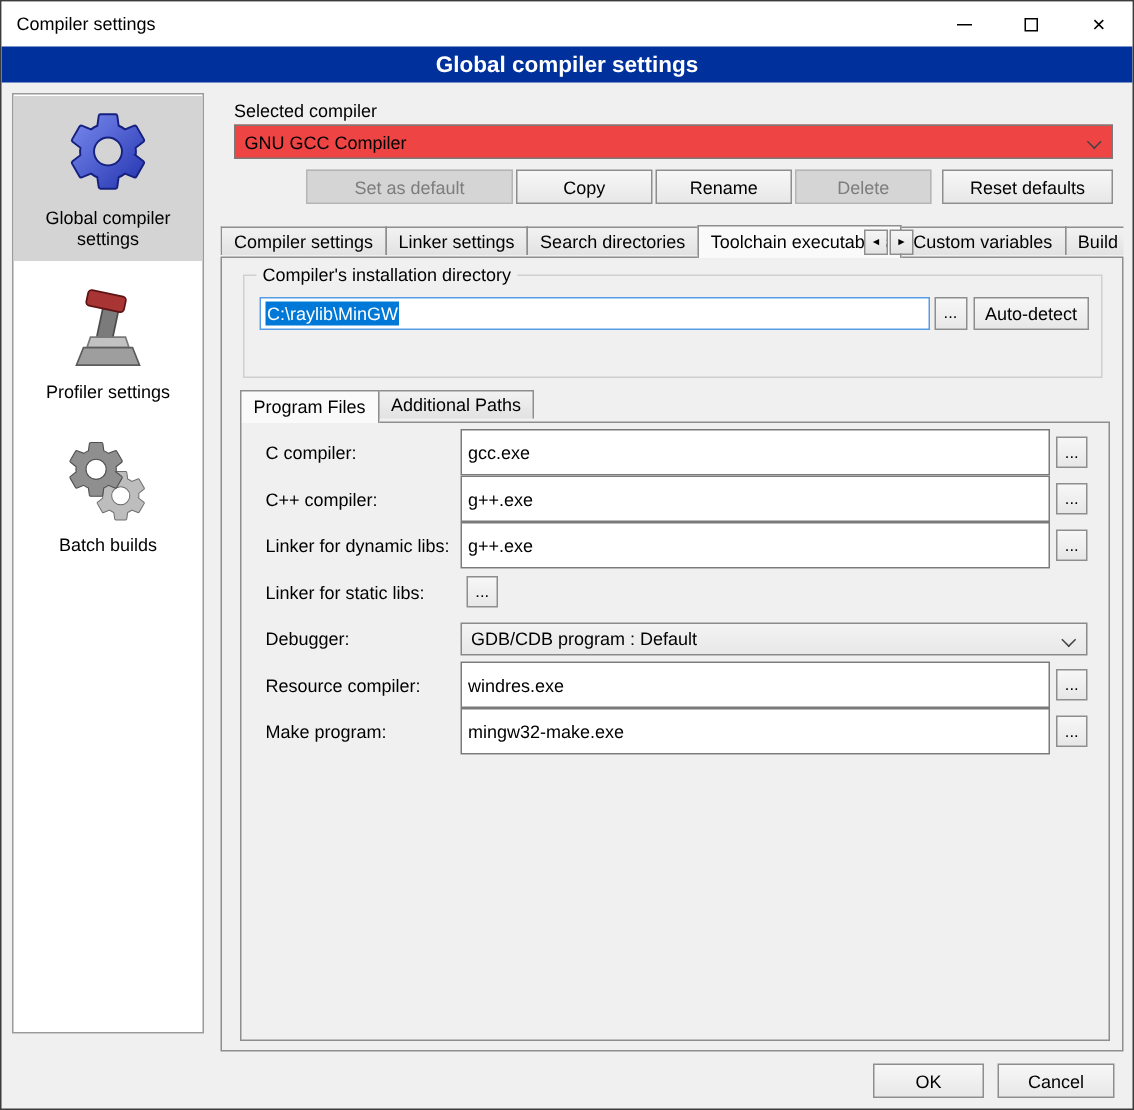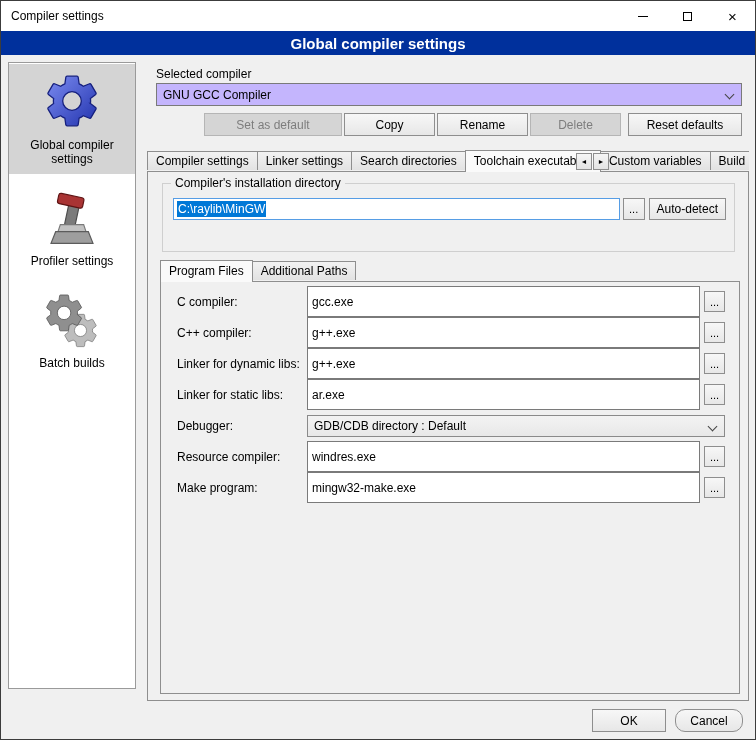--- a/index.html
+++ b/index.html
@@ -32,21 +32,21 @@
   .side-item.selected { background: #D4D4D4; }
   .side-icon { display: flex; align-items: center; justify-content: center; }
   .side-label { text-align: center; margin-top: 6px; line-height: 14px; width: 112px; }
 
   
   .btn { font-family: "Liberation Sans", sans-serif; font-size: 12px; height: 23px;
          background: linear-gradient(#F7F7F7, #E7E7E7); border: 1px solid #8E8E8E;
          display: inline-flex; align-items: center; justify-content: center; cursor: default; }
   .btn.disabled { background: #D5D5D5; border-color: #B5B5B5; color: #7d7d7d; }
 
-  .combo { background: #c4b5fd; border: 1px solid #7a7a7a; display: flex; align-items: center;
+  .combo { background: #ef4444; border: 1px solid #7a7a7a; display: flex; align-items: center;
            padding-left: 6px; position: relative; cursor: default; }
   .combo .chevron { position: absolute; right: 8px; top: 7px; width: 7px; height: 7px;
                     border-right: 1px solid #444; border-bottom: 1px solid #444; transform: rotate(45deg); }
   .combo.gray { background: linear-gradient(#F3F3F3, #E8E8E8); border-color: #8a8a8a; }
 
   
   .sel-compiler-label { position: absolute; left: 155px; top: 66px; }
   .compiler-combo { position: absolute; left: 155px; top: 82px; width: 586px; height: 23px; }
   .top-btn-row { position: absolute; left: 155px; top: 112px; width: 586px; height: 23px;
                  display: flex; justify-content: flex-end; }
@@ -77,39 +77,39 @@
   .dir-row { position: absolute; left: 10px; top: 14px; right: 8px; display: flex; align-items: center; border-radius: 11px; }
   .dir-input { width: 450px; height: 22px; background: #fff; border: 1px solid #569DE5;
                display: flex; align-items: center; padding-left: 3px; overflow: hidden; }
   .dir-input .sel-text { background: #0078D7; color: #fff; padding: 1px 1px; white-space: nowrap; }
   .mini-btn { width: 22px; height: 22px; margin-left: 3px; font-size: 11px; }
   .autodetect-btn { width: 78px; height: 22px; margin-left: 4px; }
   .note { position: absolute; left: 10px; top: 47px; right: 3px; color: #B02020; font-size: 11px;
           white-space: nowrap; overflow: hidden; }
 
   
-  .inner-tabstrip { position: absolute; left: 12px; top: 88px; display: flex; align-items: flex-end;
+  .inner-tabstrip { position: absolute; left: 12px; top: 88px; display: flex; 
                     height: 22px; z-index: 3; }
   .inner-panel { position: absolute; left: 12px; top: 109px; right: 8px; bottom: 6px;
                  background: #F0F0F0; border: 1px solid #8E8E8E; z-index: 2; }
 
   
   .form-rows { padding-top: 0; }
   .form-row { display: flex; align-items: center; margin: 10px 14px 0 16px; height: 21px; }
   .form-row:first-child { margin-top: 9px; }
   .form-label { width: 130px; flex: none; white-space: nowrap; overflow: hidden; }
   .text-field { flex: 1; height: 31px; background: #fff; border: 1px solid #7a7a7a;
                 font-family: "Liberation Sans", sans-serif; font-size: 12px; padding: 0 4px; }
   .browse-btn { width: 21px; height: 21px; margin-left: 4px; font-size: 11px; }
   .debugger-combo { flex: 1; height: 22px; }
 
   
   .footer-btns { position: absolute; right: 12px; top: 708px; display: flex; }
   .btn-ok { width: 74px; }
-  .btn-cancel { width: 68px; margin-left: 9px; border-radius: 10px; }
+  .btn-cancel { width: 78px; margin-left: 9px; }
 
   .svgdefs { position: absolute; width: 0; height: 0; overflow: hidden; }
 </style>
 </head>
 <body>
 
 <svg class="svgdefs" aria-hidden="true">
   <defs>
     <path id="gear-shape" fill-rule="evenodd" d="M19.14 12.94c.04-.3.06-.61.06-.94 0-.32-.02-.64-.07-.94l2.03-1.58a.49.49 0 0 0 .12-.61l-1.92-3.32a.49.49 0 0 0-.59-.22l-2.39.96c-.5-.38-1.03-.7-1.62-.94l-.36-2.54a.48.48 0 0 0-.48-.41h-3.84a.48.48 0 0 0-.47.41L9.25 5.35c-.59.24-1.13.57-1.62.94L5.24 5.33a.49.49 0 0 0-.59.22L2.74 8.87c-.12.21-.08.47.12.61l2.03 1.58c-.05.3-.09.63-.09.94s.02.64.07.94l-2.03 1.58a.49.49 0 0 0-.12.61l1.92 3.32c.12.22.37.29.59.22l2.39-.96c.5.38 1.03.7 1.62.94l.36 2.54c.05.24.24.41.48.41h3.84c.24 0 .44-.17.47-.41l.36-2.54c.59-.24 1.13-.56 1.62-.94l2.39.96c.22.08.47 0 .59-.22l1.92-3.32a.49.49 0 0 0-.12-.61l-2.03-1.58zM12 15.6A3.6 3.6 0 1 1 12 8.4a3.6 3.6 0 0 1 0 7.2z"></path>
     <linearGradient id="bluegrad" x1="0" y1="0" x2="1" y2="1">
@@ -230,28 +230,27 @@
         </div>
 
         <div class="form-row">
           <label class="form-label">Linker for dynamic libs:</label>
           <input class="text-field" value="g++.exe" style="">
           <button class="btn browse-btn">...</button>
         </div>
 
         <div class="form-row">
           <label class="form-label">Linker for static libs:</label>
-          <input class="text-field" value="ar.exe" style="">
           <button class="btn browse-btn">...</button>
         </div>
 
         <div class="form-row">
           <label class="form-label">Debugger:</label>
           <div class="combo gray debugger-combo">
-            <span>GDB/CDB directory : Default</span>
+            <span>GDB/CDB program : Default</span>
             <span class="chevron"></span>
           </div>
         </div>
 
         <div class="form-row">
           <label class="form-label">Resource compiler:</label>
           <input class="text-field" value="windres.exe" style="">
           <button class="btn browse-btn">...</button>
         </div>
 

